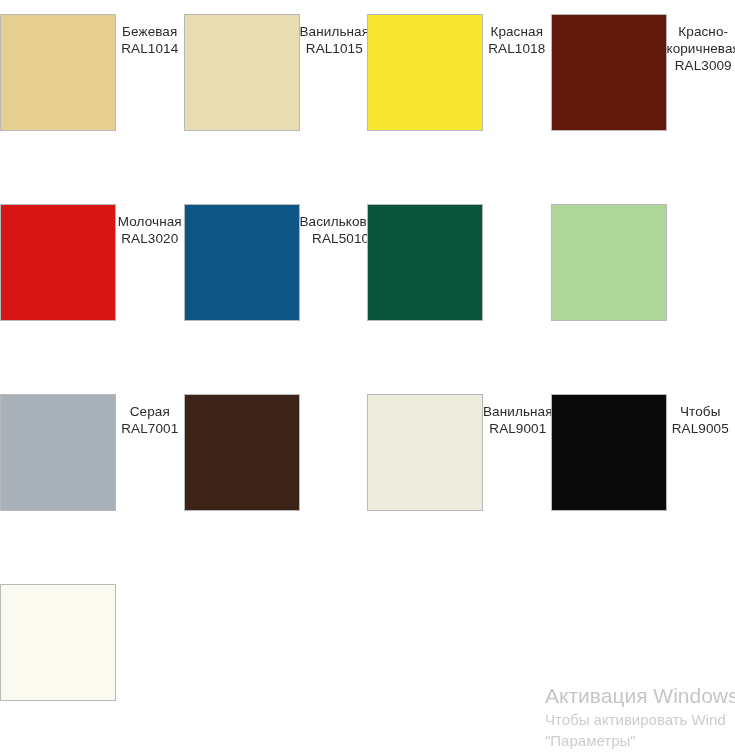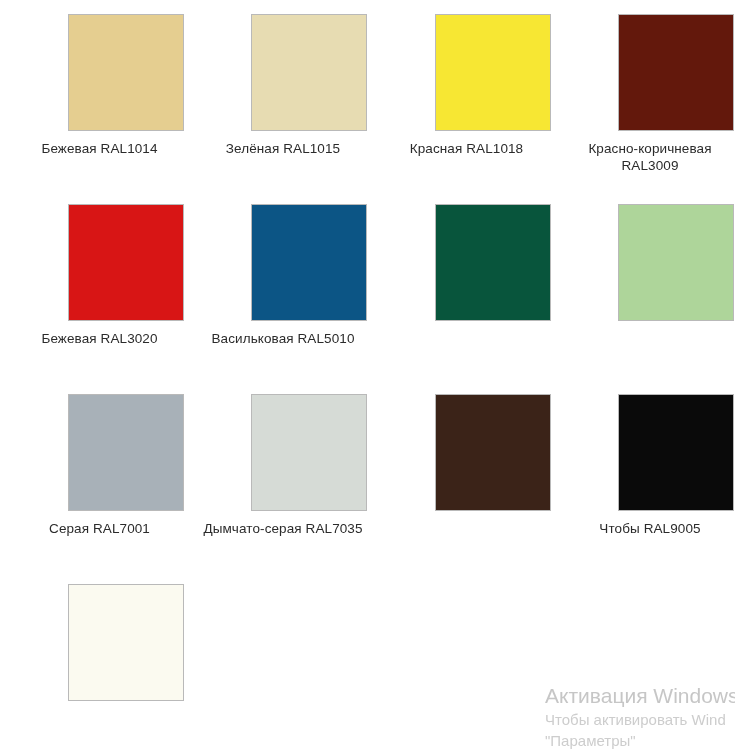--- a/index.html
+++ b/index.html
@@ -21,22 +21,22 @@
     top: 0;
     width: 735px;
     display: grid;
     grid-template-columns: repeat(4, 183.5px);
     grid-template-rows: 190px 190px 190px 182px;
   }
 
   .swatch-cell {
     position: relative;
     display: flex;
-    flex-direction: column;
-    align-items: flex-end;
+    flex-direction: row;
+    align-items: flex-start;
     padding-top: 14px;
   }
 
   .swatch-chip {
     width: 116px;
     height: 117px;
     box-sizing: border-box;
     border: 1px solid #b9b9b9;
     flex: 0 0 auto;
   }
@@ -78,54 +78,54 @@
 </head>
 <body>
 
 <div id="palette-grid">
     <div class="swatch-cell">
       <div class="swatch-chip" style="background: rgb(229, 206, 144);"></div>
       <div class="swatch-label">Бежевая RAL1014</div>
     </div>
     <div class="swatch-cell">
       <div class="swatch-chip" style="background: rgb(231, 220, 178);"></div>
-      <div class="swatch-label">Зелёная RAL1015</div>
+      <div class="swatch-label">Ванильная RAL1015</div>
     </div>
     <div class="swatch-cell">
       <div class="swatch-chip" style="background: rgb(247, 231, 51);"></div>
       <div class="swatch-label">Красная RAL1018</div>
     </div>
     <div class="swatch-cell">
       <div class="swatch-chip" style="background: rgb(99, 24, 12);"></div>
       <div class="swatch-label">Красно-коричневая RAL3009</div>
     </div>
     <div class="swatch-cell">
       <div class="swatch-chip" style="background: rgb(216, 21, 21);"></div>
-      <div class="swatch-label">Бежевая RAL3020</div>
+      <div class="swatch-label">Молочная RAL3020</div>
     </div>
     <div class="swatch-cell">
       <div class="swatch-chip" style="background: rgb(12, 85, 133);"></div>
       <div class="swatch-label">Васильковая RAL5010</div>
     </div>
     <div class="swatch-cell">
       <div class="swatch-chip" style="background: rgb(8, 85, 60);"></div>
     </div>
     <div class="swatch-cell">
       <div class="swatch-chip" style="background: rgb(174, 213, 154);"></div>
     </div>
     <div class="swatch-cell">
       <div class="swatch-chip" style="background: rgb(168, 177, 184);"></div>
       <div class="swatch-label">Серая RAL7001</div>
     </div>
     <div class="swatch-cell">
-      <div class="swatch-chip" style="background: rgb(214, 219, 214);"></div>
-      <div class="swatch-label">Дымчато-серая RAL7035</div>
+      <div class="swatch-chip" style="background: rgb(59, 35, 24);"></div>
     </div>
     <div class="swatch-cell">
-      <div class="swatch-chip" style="background: rgb(59, 35, 24);"></div>
+      <div class="swatch-chip" style="background: rgb(237, 235, 220);"></div>
+      <div class="swatch-label">Ванильная RAL9001</div>
     </div>
     <div class="swatch-cell">
       <div class="swatch-chip" style="background: rgb(10, 10, 10);"></div>
       <div class="swatch-label">Чтобы RAL9005</div>
     </div>
     <div class="swatch-cell">
       <div class="swatch-chip" style="background: rgb(251, 250, 240);"></div>
     </div>
   </div>
 

